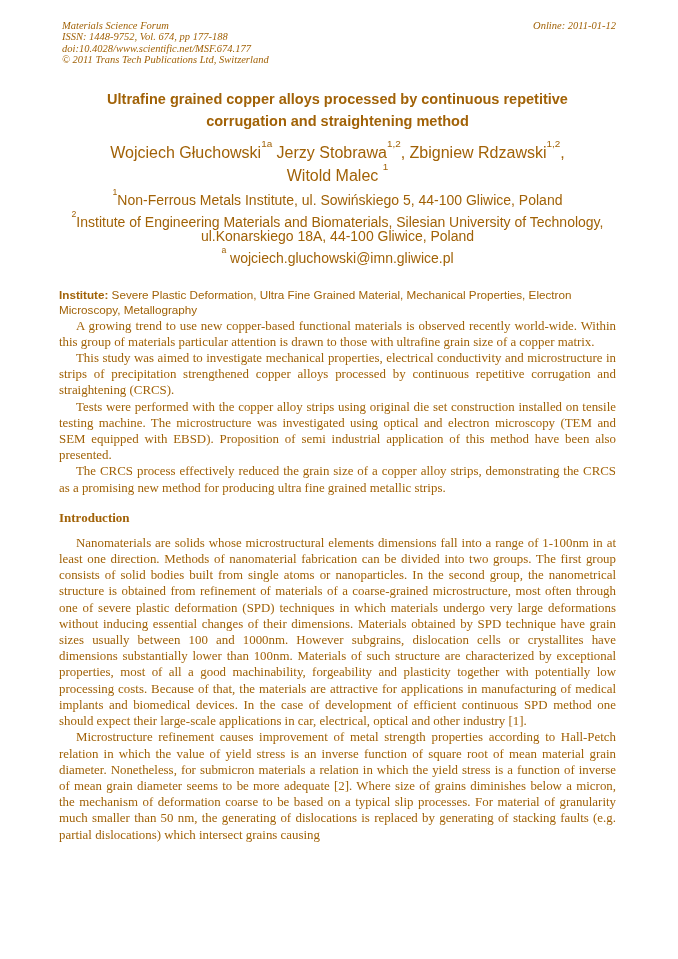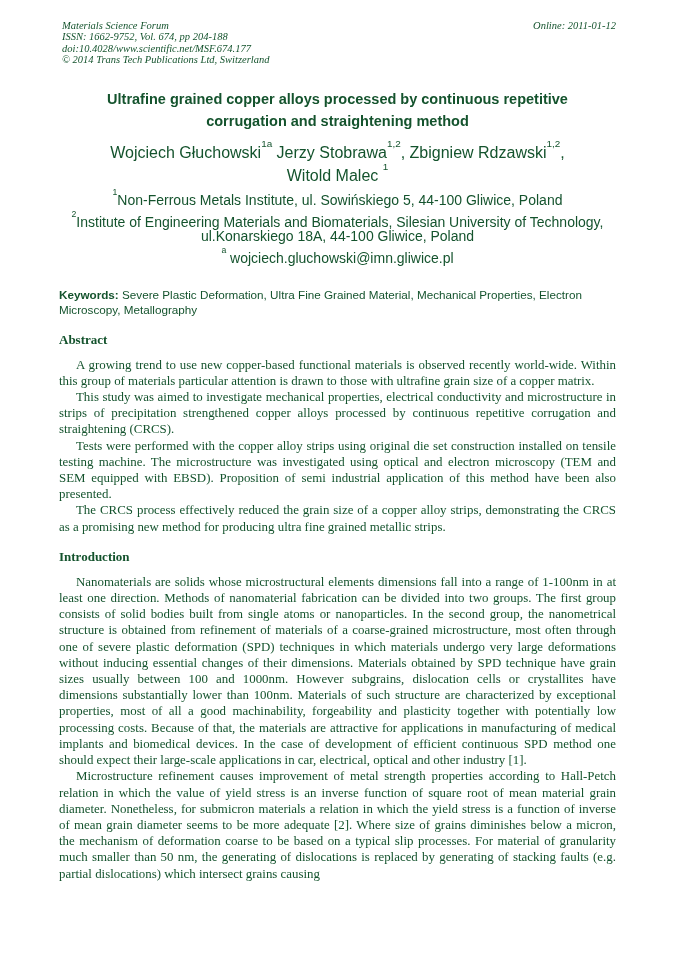--- a/index.html
+++ b/index.html
@@ -1,19 +1,19 @@
 <!DOCTYPE html>
 <html><head>
 <meta charset="utf-8">
 <style>
   html,body { margin:0; padding:0; background:#ffffff; }
   .page {
     position:relative;
     width:678px; height:959px;
-    background:#ffffff; color:#14532d;
+    background:#ffffff; color:#a16207;
     box-sizing:border-box;
     padding:20px 62px 0 59px;
     overflow:hidden;
     font-family:"Liberation Serif", serif;
   }
   
   .jheader {
     display:flex; justify-content:space-between; align-items:flex-start;
     font:italic 10.5px/11.4px "Liberation Serif", serif;
     margin:0 0 22px 3px;
@@ -62,45 +62,44 @@
   }
 </style>
 </head>
 <body>
 
 <div class="page">
 
   <div class="jheader">
     <div class="hleft">
       <div>Materials Science Forum</div>
-      <div>ISSN: 1662-9752, Vol. 674, pp 204-188</div>
+      <div>ISSN: 1448-9752, Vol. 674, pp 177-188</div>
       <div>doi:10.4028/www.scientific.net/MSF.674.177</div>
-      <div>© 2014 Trans Tech Publications Ltd, Switzerland</div>
+      <div>© 2011 Trans Tech Publications Ltd, Switzerland</div>
     </div>
     <div class="hright">Online: 2011-01-12</div>
   </div>
 
   <h1 class="title">Ultrafine grained copper alloys processed by continuous repetitive corrugation and straightening method</h1>
 
   <div class="authors">
     <div><span>Wojciech Głuchowski</span><sup class="s">1a</sup><span> Jerzy Stobrawa</span><sup class="s">1,2</sup><span>, </span><span>Zbigniew Rdzawski</span><sup class="s">1,2</sup><span>,</span></div>
     <div><span>Witold Malec </span><sup class="s">1</sup></div>
   </div>
 
   <div class="affils">
     <div class="aff"><sup class="s">1</sup><span>Non-Ferrous Metals Institute, ul. Sowińskiego 5, 44-100 Gliwice, Poland</span></div>
     <div class="aff aff-wide"><sup class="s">2</sup><span>Institute of Engineering Materials and Biomaterials, Silesian University of Technology, ul.Konarskiego 18A, 44-100 Gliwice, Poland</span></div>
     <div class="email"><sup class="s">a</sup><span> wojciech.gluchowski@imn.gliwice.pl</span></div>
   </div>
 
   <div class="keywords">
-    <span class="kw-label">Keywords:</span><span> Severe Plastic Deformation, Ultra Fine Grained Material, Mechanical Properties, Electron Microscopy, Metallography</span>
+    <span class="kw-label">Institute:</span><span> Severe Plastic Deformation, Ultra Fine Grained Material, Mechanical Properties, Electron Microscopy, Metallography</span>
   </div>
 
-  <h2 class="section">Abstract</h2>
   <p class="body">A growing trend to use new copper-based functional materials is observed recently world-wide. Within this group of materials particular attention is drawn to those with ultrafine grain size of a copper matrix.</p>
   <p class="body">This study was aimed to investigate mechanical properties, electrical conductivity and microstructure in strips of precipitation strengthened copper alloys processed by continuous repetitive corrugation and straightening (CRCS).</p>
   <p class="body">Tests were performed with the copper alloy strips using original die set construction installed on tensile testing machine. The microstructure was investigated using optical and electron microscopy (TEM and SEM equipped with EBSD). Proposition of semi industrial application of this method have been also presented.</p>
   <p class="body">The CRCS process effectively reduced the grain size of a copper alloy strips, demonstrating the CRCS as a promising new method for producing ultra fine grained metallic strips.</p>
 
   <h2 class="section">Introduction</h2>
   <p class="body">Nanomaterials are solids whose microstructural elements dimensions fall into a range of 1-100nm in at least one direction. Methods of nanomaterial fabrication can be divided into two groups. The first group consists of solid bodies built from single atoms or nanoparticles. In the second group, the nanometrical structure is obtained from refinement of materials of a coarse-grained microstructure, most often through one of severe plastic deformation (SPD) techniques in which materials undergo very large deformations without inducing essential changes of their dimensions. Materials obtained by SPD technique have grain sizes usually between 100 and 1000nm. However subgrains, dislocation cells or crystallites have dimensions substantially lower than 100nm. Materials of such structure are characterized by exceptional properties, most of all a good machinability, forgeability and plasticity together with potentially low processing costs. Because of that, the materials are attractive for applications in manufacturing of medical implants and biomedical devices. In the case of development of efficient continuous SPD method one should expect their large-scale applications in car, electrical, optical and other industry [1].</p>
   <p class="body">Microstructure refinement causes improvement of metal strength properties according to Hall-Petch relation in which the value of yield stress is an inverse function of square root of mean material grain diameter. Nonetheless, for submicron materials a relation in which the yield stress is a function of inverse of mean grain diameter seems to be more adequate [2]. Where size of grains diminishes below a micron, the mechanism of deformation coarse to be based on a typical slip processes. For material of granularity much smaller than 50 nm, the generating of dislocations is replaced by generating of stacking faults (e.g. partial dislocations) which intersect grains causing</p>
 
 </div>

